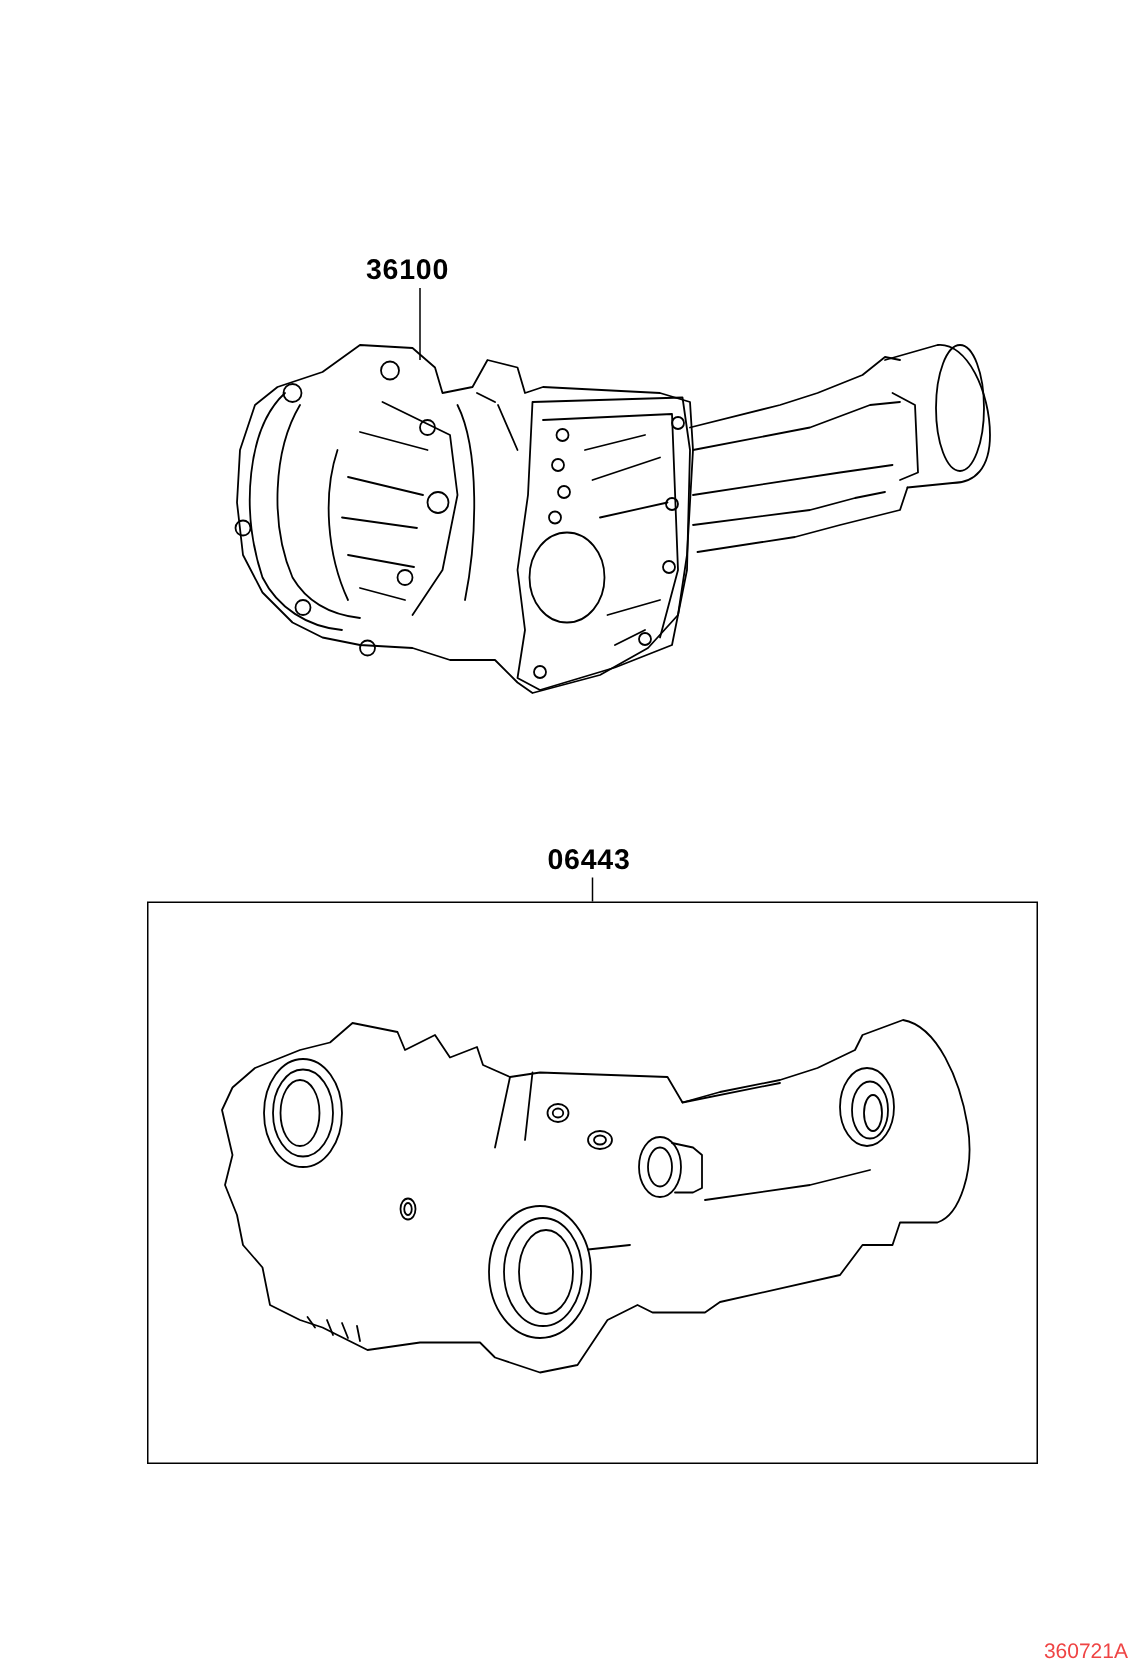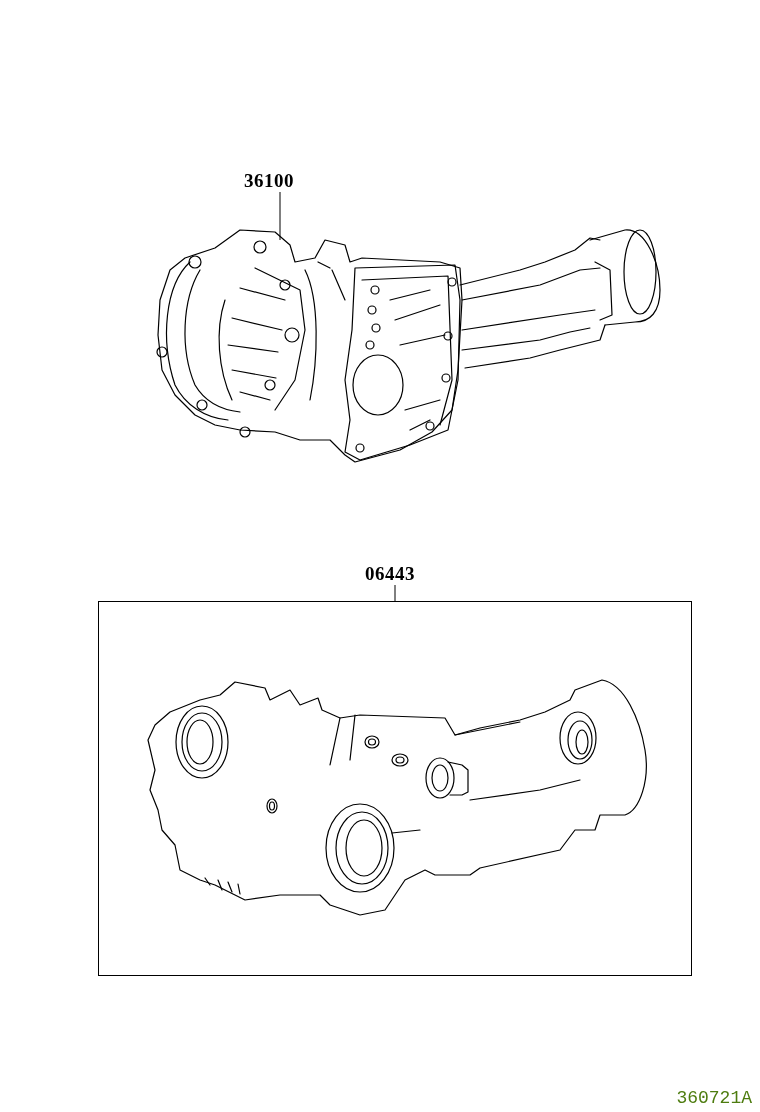--- a/index.html
+++ b/index.html
@@ -1,18 +1,18 @@
 <!DOCTYPE html>
 <html><head>
   <meta charset="utf-8">
   <style>
     html, body { margin: 0; padding: 0; background: #ffffff; }
     body { width: 760px; height: 1112px; position: relative; overflow: hidden; font-family: "DejaVu Sans Mono", monospace; }
-    .label { position: absolute; font-family: Liberation Serif, serif; font-weight: bold; font-size: 19px; color: #000; letter-spacing: 0.5px; }
-    .footer { position: absolute; font-family: Liberation Mono, monospace; font-size: 18px; color: #4d7c0f; }
+    .label { position: absolute; font-family: Liberation Sans, sans-serif; font-weight: bold; font-size: 19px; color: #000; letter-spacing: 0.5px; }
+    .footer { position: absolute; font-family: Liberation Sans, sans-serif; font-size: 14px; color: #ef4444; }
     svg { position: absolute; left: 0; top: 0; }
     .ln { fill: none; stroke: #000; stroke-width: 1.2; stroke-linejoin: round; stroke-linecap: round; }
     .thin { fill: none; stroke: #000; stroke-width: 1; }
     .box { position: absolute; border: 1.5px solid #000; box-sizing: border-box; }
   </style>
 </head>
 <body>
 
 <div class="label" style="left:244px; top:170px;">36100</div>
 <div class="label" style="left:365px; top:563px;">06443</div>

